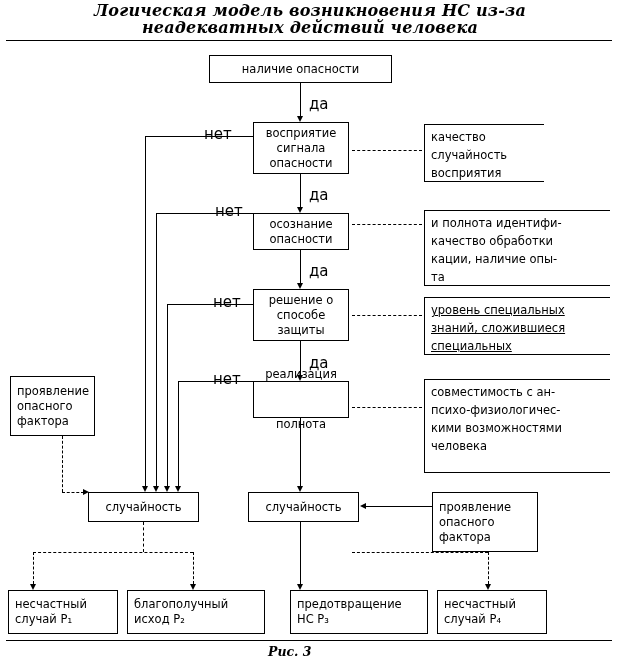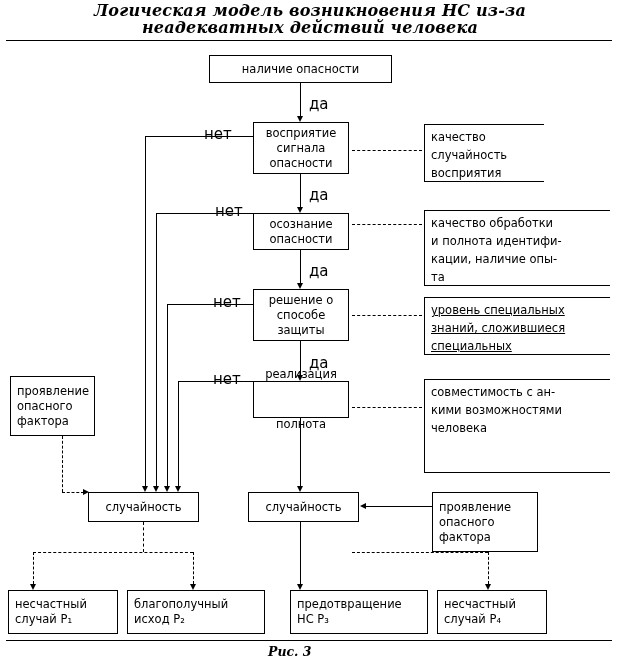--- a/index.html
+++ b/index.html
@@ -177,34 +177,35 @@
   <span>случай P₄</span>
 </div>
 
 <div class="note" style="left:424px;top:124px;width:120px;height:58px;">
   <span>качество</span>
   <span>случайность</span>
   <span>восприятия</span>
 </div>
 
 <div class="note" style="left:424px;top:210px;width:186px;height:76px;">
+  <span>и полнота идентифи-</span>
   <span>качество обработки</span>
-  <span>и полнота идентифи-</span>
   <span>кации, наличие опы-</span>
   <span>та</span>
 </div>
 
 <div class="note" style="left:424px;top:297px;width:186px;height:58px;text-decoration:underline;">
   <span>уровень специальных</span>
   <span>знаний, сложившиеся</span>
   <span>специальных</span>
 </div>
 
 <div class="note" style="left:424px;top:379px;width:186px;height:94px;">
   <span>совместимость с ан-</span>
+  <span>психо-физиологичес-</span>
   <span>кими возможностями</span>
   <span>человека</span>
 </div>
 
 <div class="lbl" style="left:309px;top:98px;">да</div>
 <div class="lbl" style="left:309px;top:189px;">да</div>
 <div class="lbl" style="left:309px;top:265px;">да</div>
 <div class="lbl" style="left:309px;top:357px;">да</div>
 
 <div class="lbl" style="left:204px;top:128px;">нет</div>

